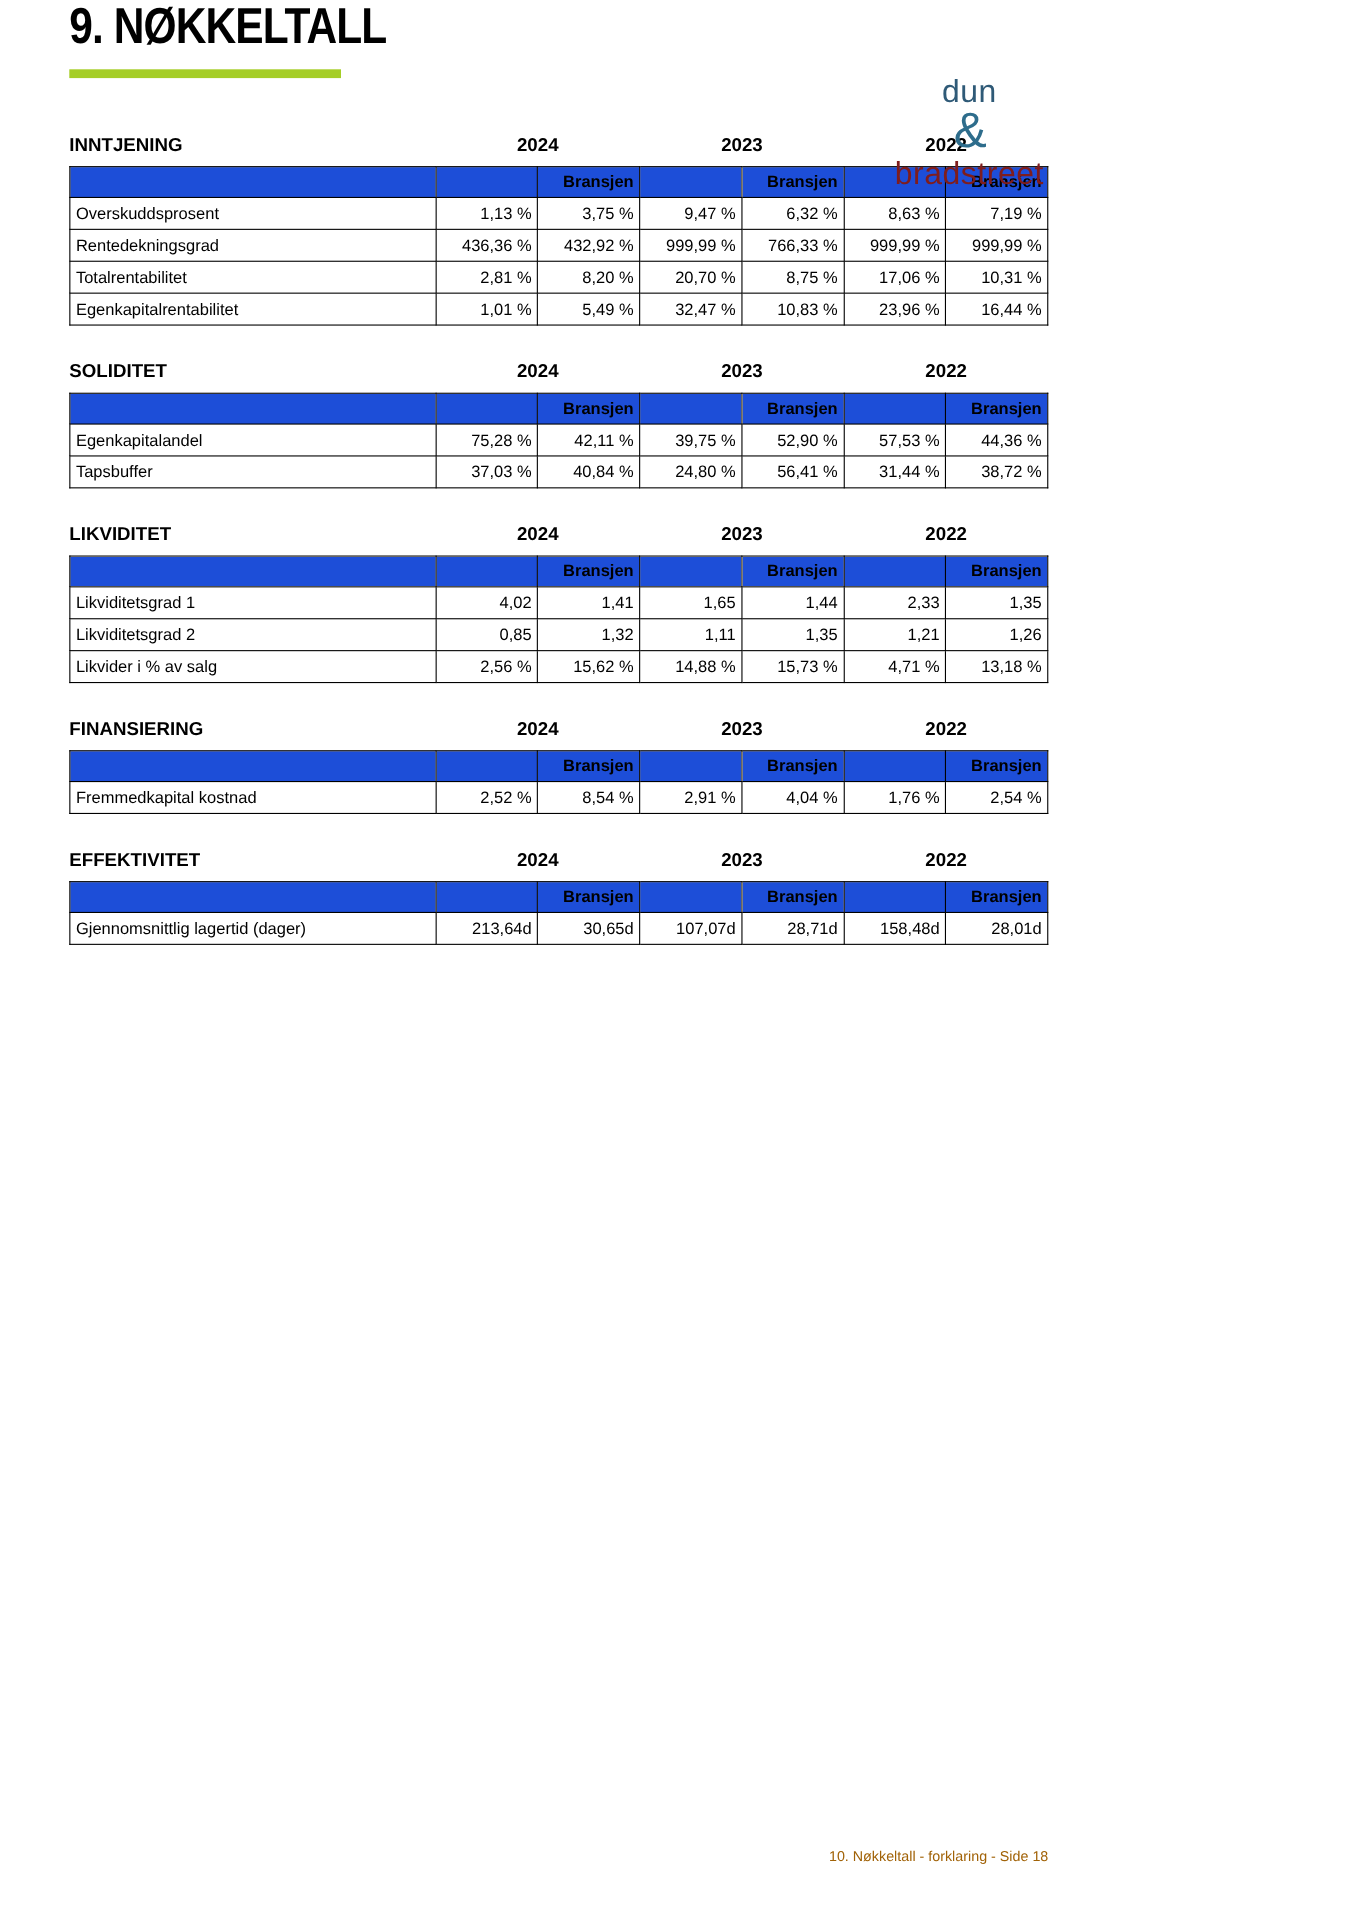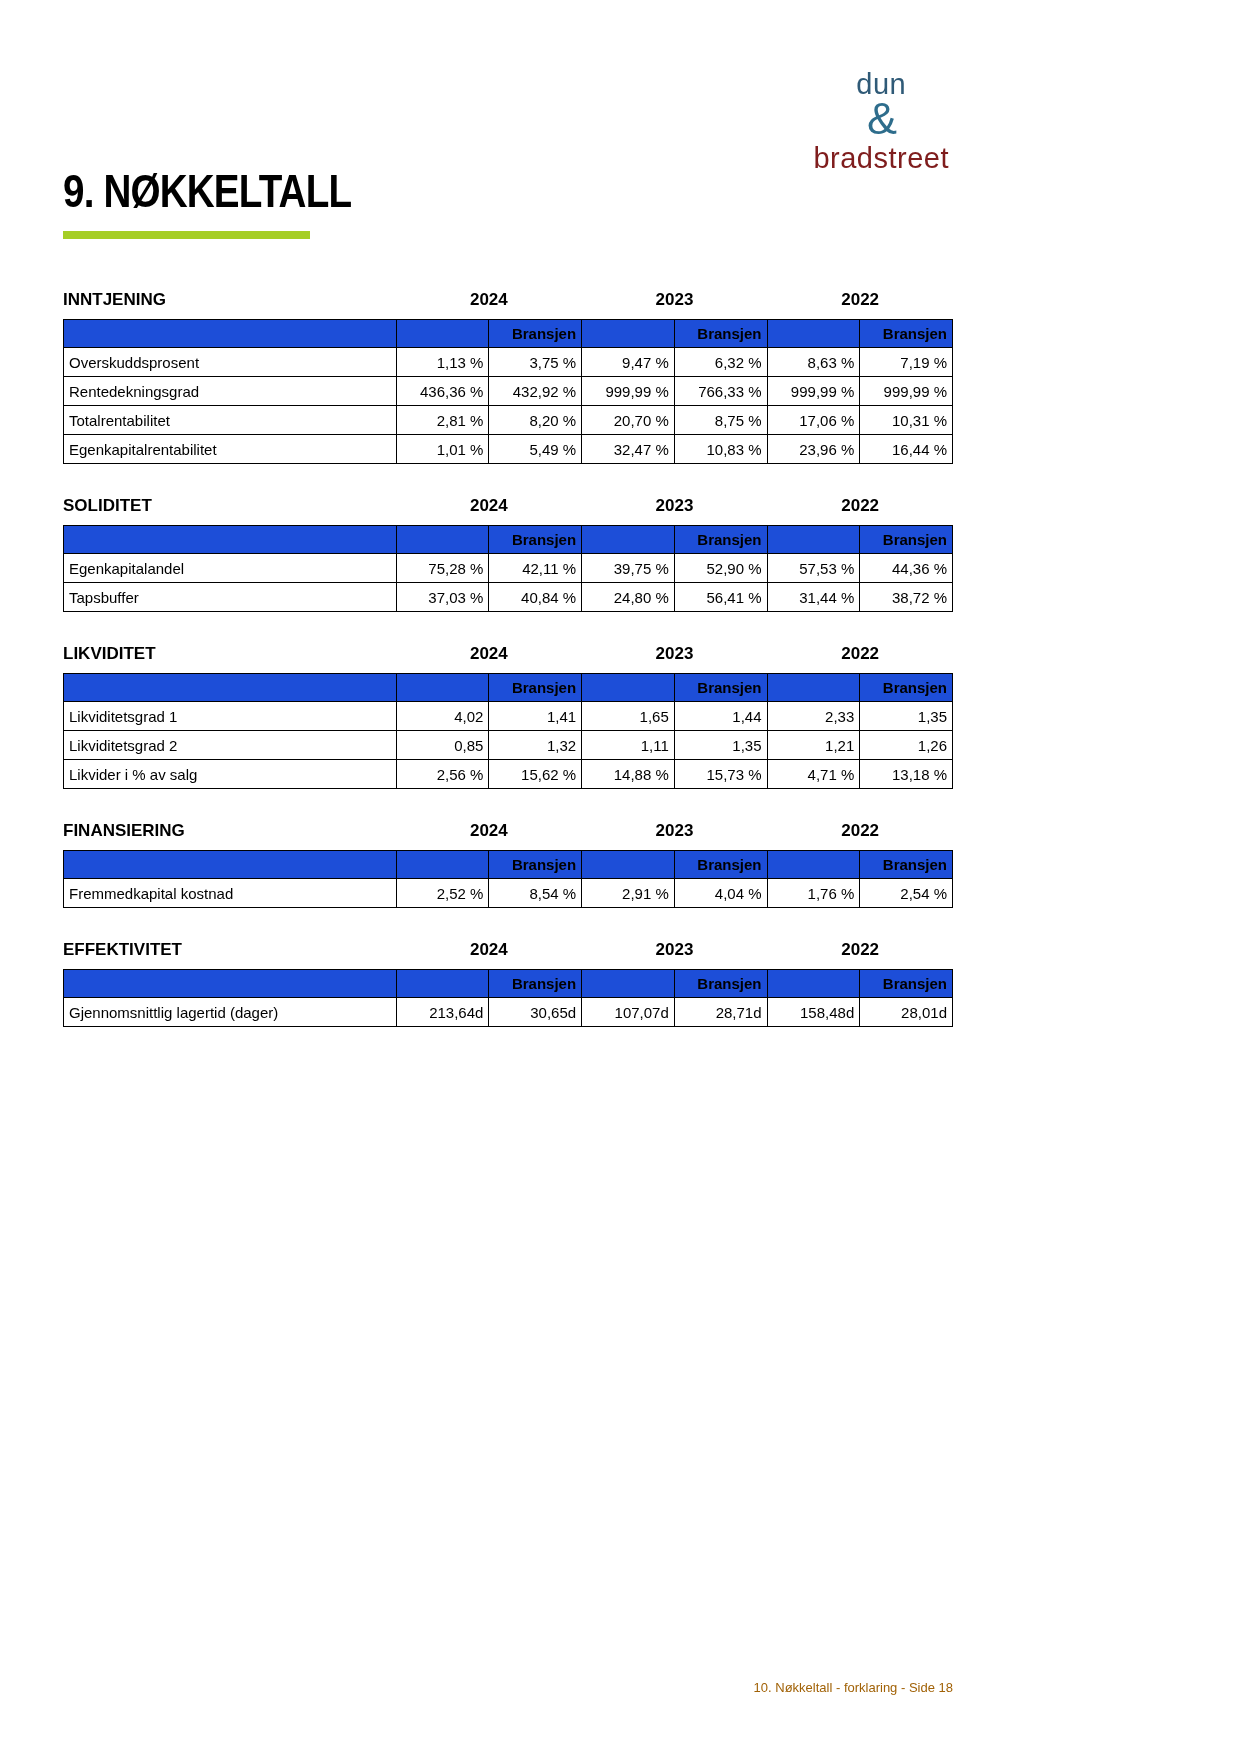--- a/index.html
+++ b/index.html
@@ -32,21 +32,20 @@
     line-height: 1;
     letter-spacing: 0.5px;
     flex-direction: column;
   }
   .logo-dun   { font-size: 29px; color: #2f5a77; }
   .logo-amp   { font-size: 45px; color: #2e6d8c; margin: 0 0 0 2px; position: relative; top: -3px; font-weight: 400; }
   .logo-brad  { font-size: 29px; color: #7f1d1d; }
   
   h1.page-title {
     margin: 0;
-    padding-top: 168px;
     font-size: 46px;
     line-height: 1;
     font-weight: 900;
     letter-spacing: -1px;
     white-space: nowrap;
   }
   h1.page-title .squeeze {
     display: inline-block;
     transform: scaleX(0.84);
     transform-origin: left center;

